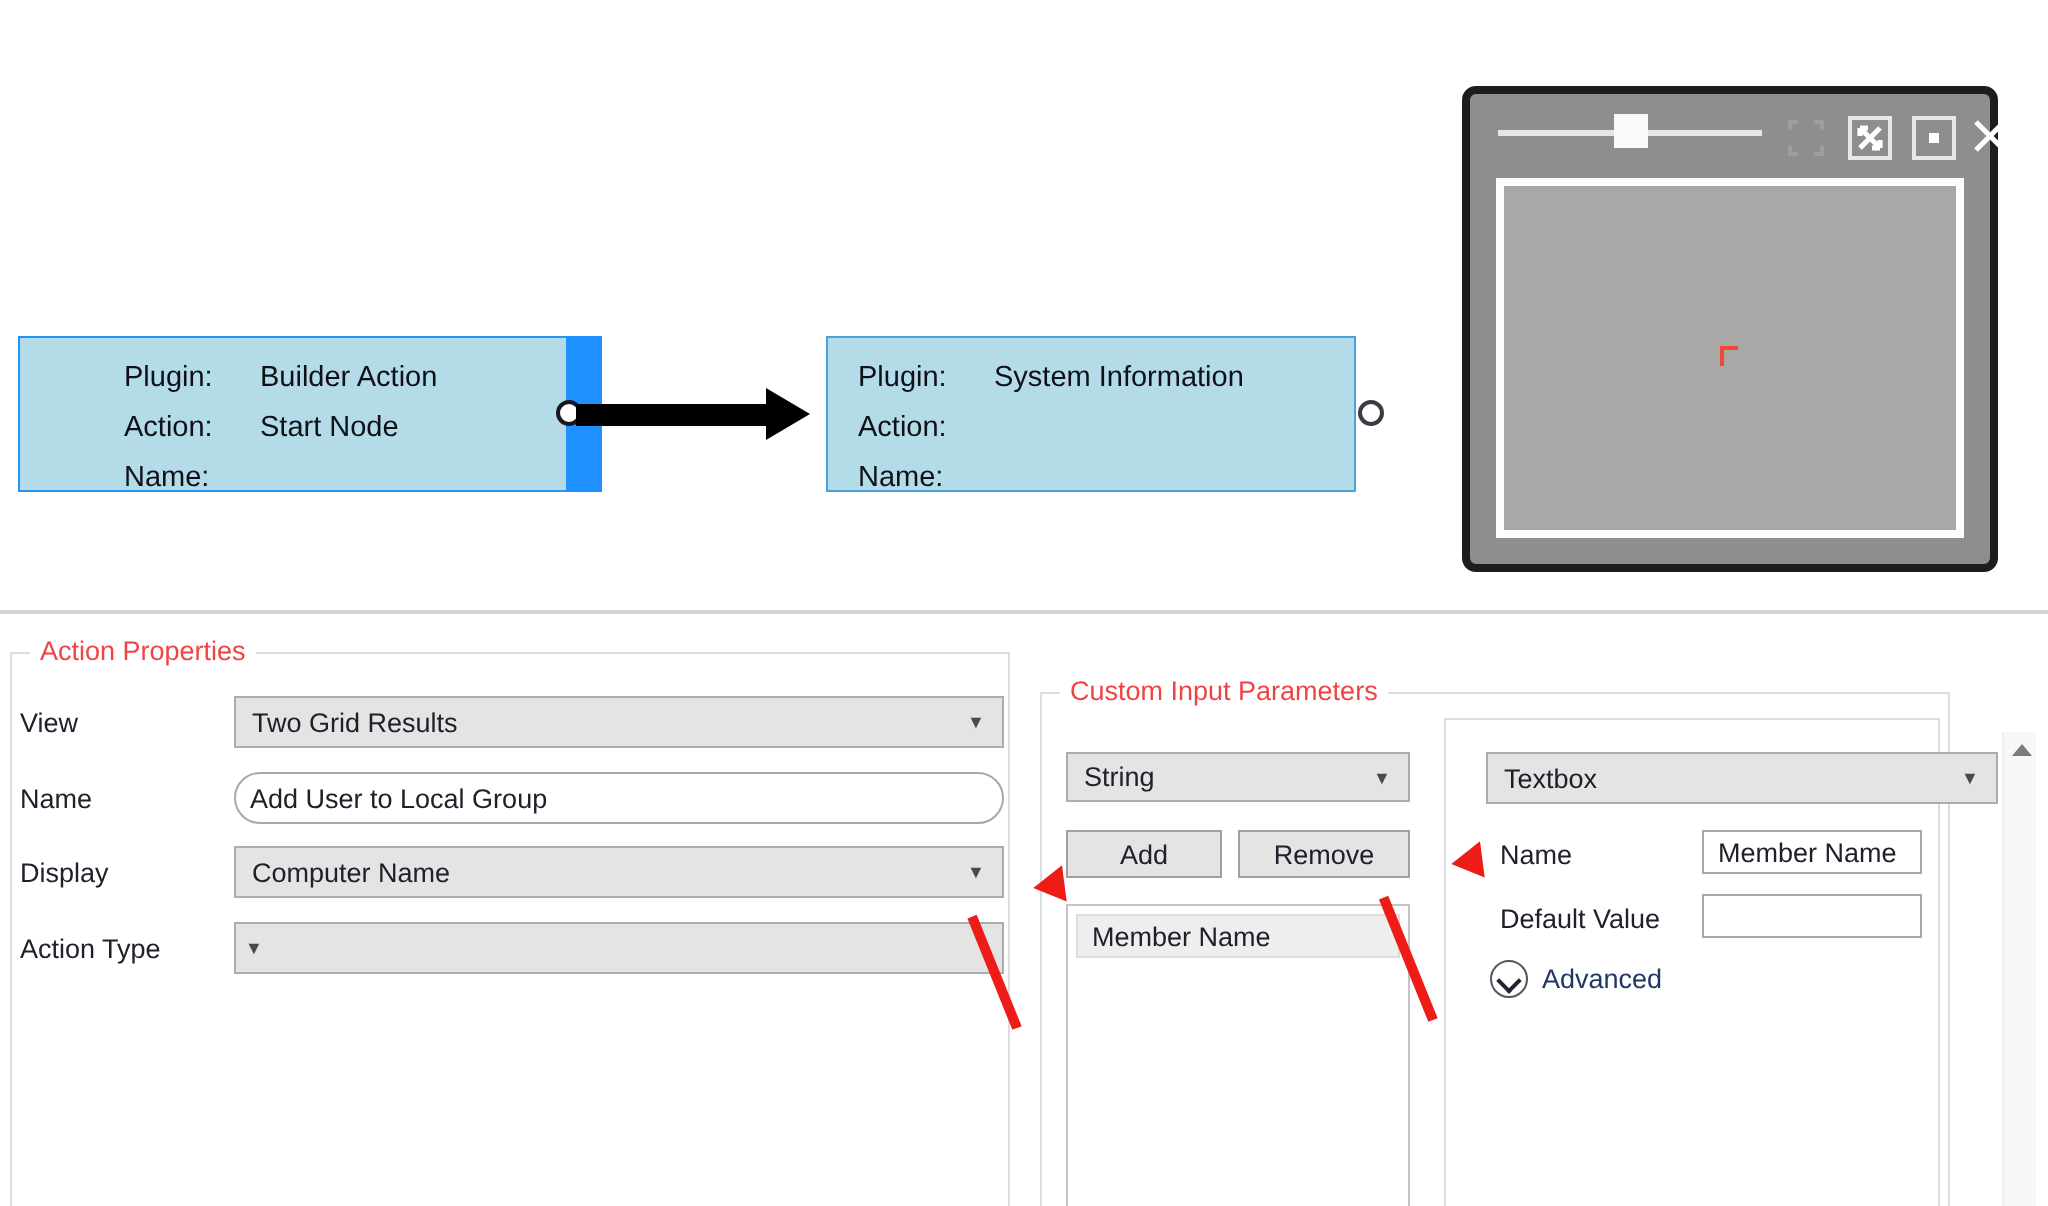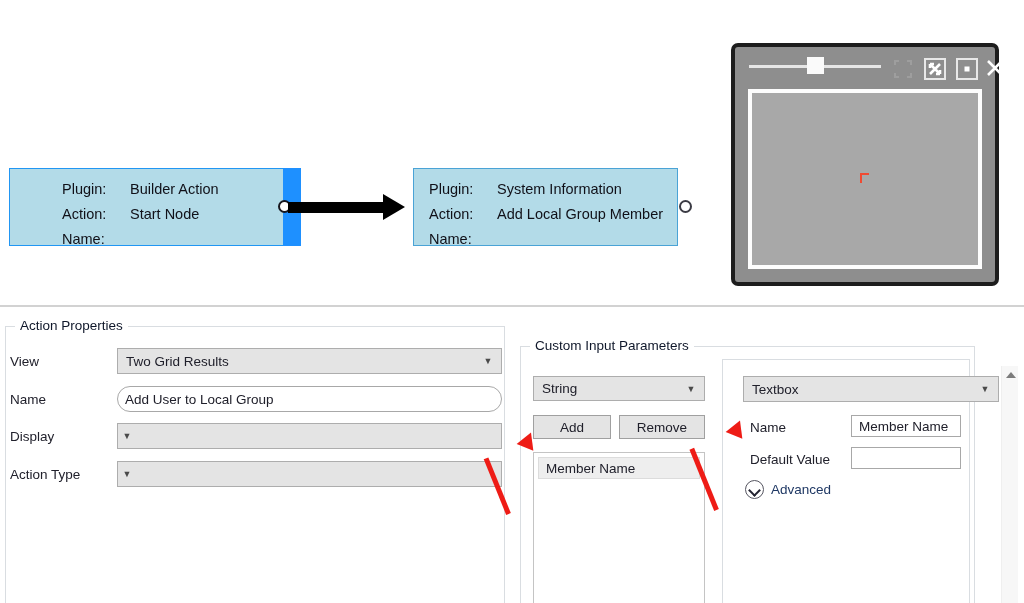--- a/index.html
+++ b/index.html
@@ -166,21 +166,21 @@
     position: absolute;
     border: 1px solid #d9dde1;
     box-sizing: border-box;
   }
   .groupbox-title {
     position: absolute;
     top: -9px; left: 9px;
     background: #ffffff;
     padding: 0 5px;
     font-size: 13.5px;
-    color: #0f172a;
+    color: #ef4444;
     white-space: nowrap;
   }
 
   #gb-action-props { left: 5px; top: 19px; width: 500px; height: 285px; }
   #gb-custom-params { left: 520px; top: 39px; width: 455px; height: 265px; }
   #gb-param-editor { left: 722px; top: 52px; width: 248px; height: 252px; }
 
   .form-label {
     position: absolute;
     font-size: 13.5px;
@@ -341,21 +341,20 @@
   <div class="link-head" style="left:383px; top:194px;"></div>
 
   <div class="node" id="node-2" style="left:413px; top:168px; width:265px; height:78px;">
     <div class="node-rows" style="padding-left:15px;">
       <div class="node-row">
         <span class="node-key">Plugin:</span>
         <span class="node-val">System Information</span>
       </div>
       <div class="node-row">
         <span class="node-key">Action:</span>
-        <span class="node-val">Add Local Group Member</span>
       </div>
       <div class="node-row">
         <span class="node-key">Name:</span>
         <span class="node-val"></span>
       </div>
     </div>
   </div>
 
   <div class="conn-dot-open" style="left:679px; top:200px;"></div>
 
@@ -414,20 +413,21 @@
   <div class="combo" style="left:117px; top:41px; width:385px; height:26px;">
     <span class="combo-text">Two Grid Results</span>
     <span class="combo-arrow">▼</span>
   </div>
 
   <div class="form-label" style="left:10px; top:85px;">Name</div>
   <div class="textbox" style="left:117px; top:79px; width:385px; height:26px;border-radius:13px;">Add User to Local Group</div>
 
   <div class="form-label" style="left:10px; top:122px;">Display</div>
   <div class="combo" style="left:117px; top:116px; width:385px; height:26px;">
+    <span class="combo-text">Computer Name</span>
     <span class="combo-arrow">▼</span>
   </div>
 
   <div class="form-label" style="left:10px; top:160px;">Action Type</div>
   <div class="combo" style="left:117px; top:154px; width:385px; height:26px;">
     <span class="combo-arrow">▼</span>
   </div>
 
   <div class="groupbox" id="gb-custom-params">
     <div class="groupbox-title">Custom Input Parameters</div>

